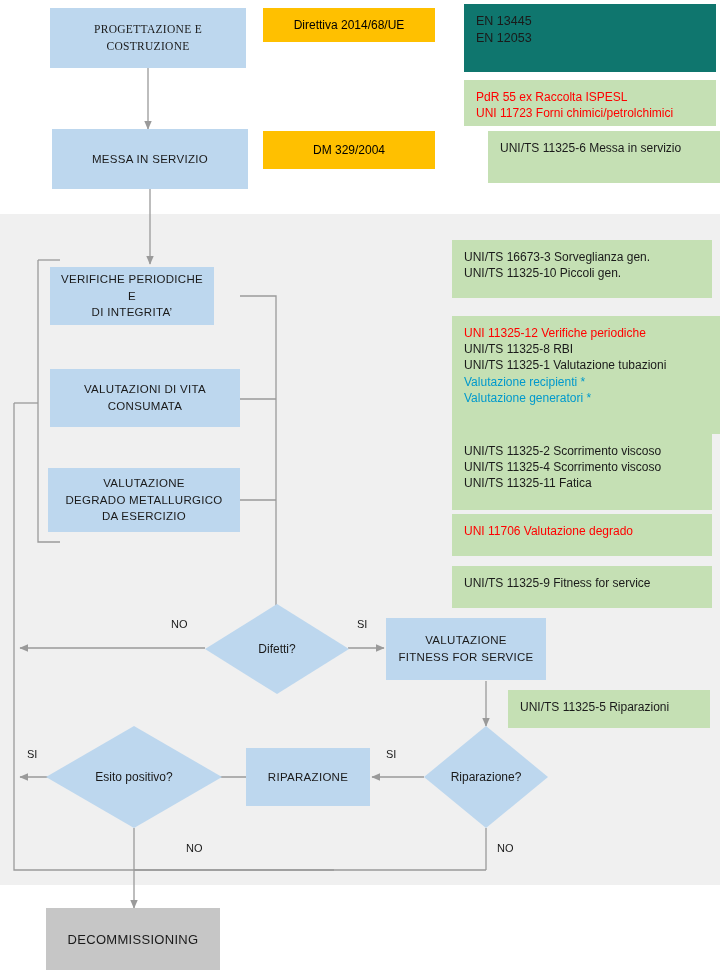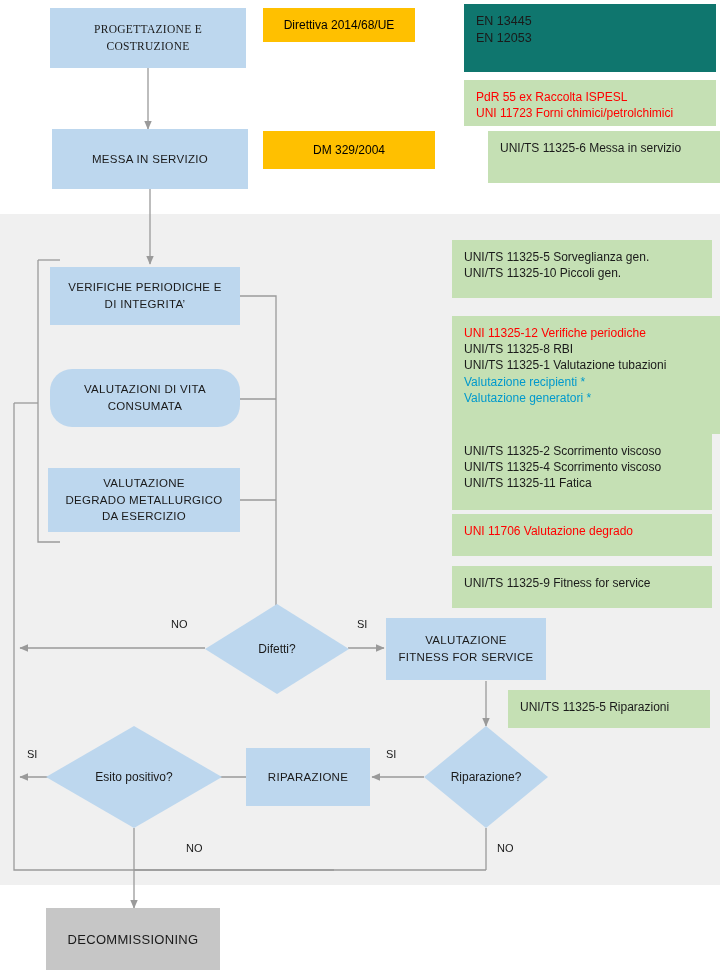--- a/index.html
+++ b/index.html
@@ -170,28 +170,28 @@
     <div>
       <div>PROGETTAZIONE E</div>
       <div>COSTRUZIONE</div>
     </div>
   </div>
 
   <div class="node proc" style="left:52px;top:129px;width:196px;height:60px;">
     <div>MESSA IN SERVIZIO</div>
   </div>
 
-  <div class="node proc" style="left:50px;top:267px;width:190px;height:58px;align-items:center;">
+  <div class="node proc" style="left:50px;top:267px;width:164px;height:58px;align-items:center;">
     <div>
       <div>VERIFICHE PERIODICHE E</div>
       <div>DI INTEGRITA’</div>
     </div>
   </div>
 
-  <div class="node proc" style="left:50px;top:369px;width:190px;height:58px;border-radius:22px;">
+  <div class="node proc" style="left:50px;top:369px;width:190px;height:58px;">
     <div>
       <div>VALUTAZIONI DI VITA</div>
       <div>CONSUMATA</div>
     </div>
   </div>
 
   <div class="node proc" style="left:48px;top:468px;width:192px;height:64px;">
     <div>
       <div>VALUTAZIONE</div>
       <div>DEGRADO  METALLURGICO</div>
@@ -229,21 +229,21 @@
     <div class="dlabel">Esito  positivo?</div>
   </div>
 
   <div class="elabel" style="left:171px;top:618px;">NO</div>
   <div class="elabel" style="left:357px;top:618px;">SI</div>
   <div class="elabel" style="left:386px;top:748px;">SI</div>
   <div class="elabel" style="left:497px;top:842px;">NO</div>
   <div class="elabel" style="left:27px;top:748px;">SI</div>
   <div class="elabel" style="left:186px;top:842px;">NO</div>
 
-  <div class="node orange" style="left:263px;top:8px;width:152px;height:34px;">
+  <div class="node orange" style="left:263px;top:8px;width:172px;height:34px;">
     <div>Direttiva 2014/68/UE</div>
   </div>
 
   <div class="node orange" style="left:263px;top:131px;width:172px;height:38px;">
     <div>DM 329/2004</div>
   </div>
 
   <div class="lavender" style="position:absolute;left:464px;top:4px;width:252px;height:68px;">
       <div>EN 13445</div>
       <div>EN 12053</div>
@@ -252,21 +252,21 @@
   <div class="green" style="position:absolute;left:464px;top:80px;width:252px;height:46px;">
       <div class="red">PdR 55 ex Raccolta ISPESL</div>
       <div class="red">UNI 11723 Forni chimici/petrolchimici</div>
     </div>
 
   <div class="green" style="position:absolute;left:464px;top:131px;width:252px;height:52px;margin-left:24px;">
       <div>UNI/TS 11325-6 Messa in servizio</div>
     </div>
 
   <div class="green" style="position:absolute;left:452px;top:240px;width:260px;height:58px;">
-      <div>UNI/TS 11325-5 Sorveglianza gen.</div>
+      <div>UNI/TS 16673-3 Sorveglianza gen.</div>
       <div>UNI/TS 11325-10 Piccoli gen.</div>
     </div>
 
   <div class="green" style="position:absolute;left:452px;top:316px;width:280px;height:118px;">
       <div class="red">UNI 11325-12 Verifiche periodiche</div>
       <div>UNI/TS 11325-8 RBI</div>
       <div>UNI/TS 11325-1 Valutazione tubazioni</div>
       <div class="cyan">Valutazione recipienti *</div>
       <div class="cyan">Valutazione generatori *</div>
     </div>

